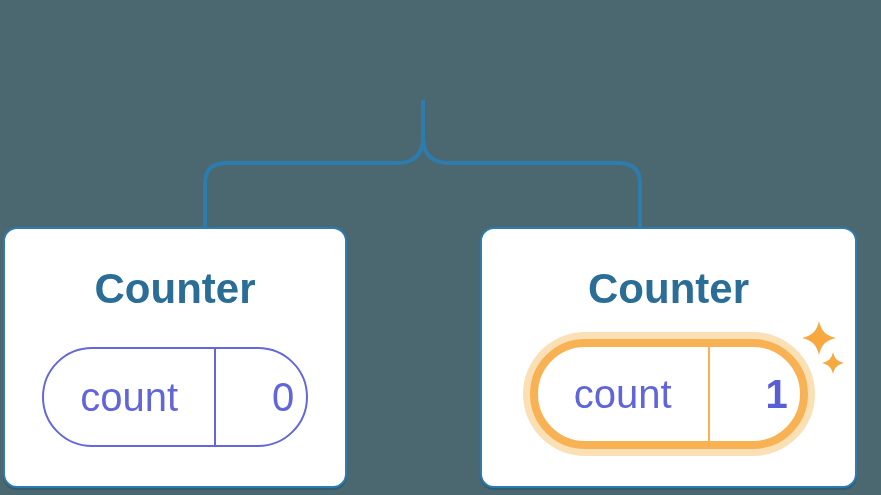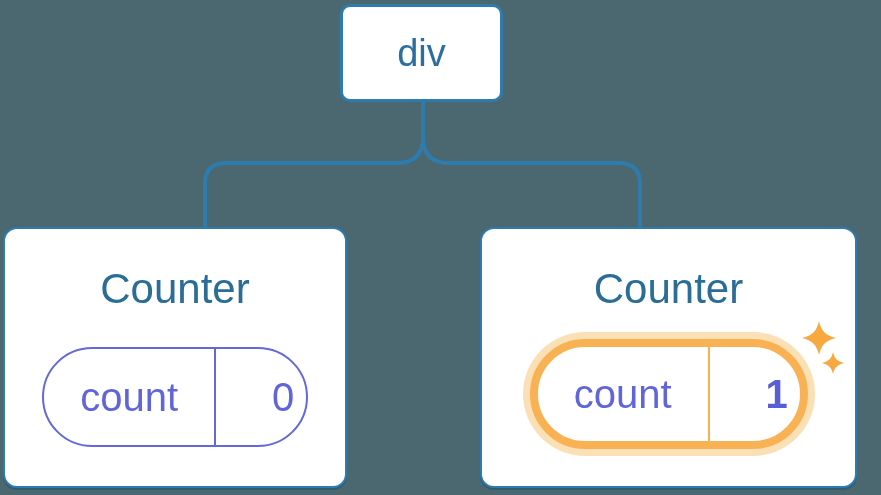--- a/index.html
+++ b/index.html
@@ -52,21 +52,21 @@
   }
   .card.left  { left: 3px;   width: 340px; }
   .card.right { left: 480px; width: 373px; }
   .card-title {
     position: absolute;
     top: 36px;
     left: 0;
     width: 100%;
     text-align: center;
     font-size: 42px;
-    font-weight: 400;
+    font-weight: 700;
     color: #2A6D97;
   }
   
   .pill {
     position: absolute;
     left: 50%;
     transform: translateX(-50%);
     top: 118px;
     width: 262px;
     height: 96px;
@@ -120,23 +120,20 @@
 </head>
 <body>
 
 <div class="canvas">
 
   <svg class="connector" width="881" height="495" viewBox="0 0 881 495" aria-hidden="true">
     <path d="M 423 100 L 423 137 Q 423 163 397 163 L 226 163 Q 205 163 205 184 L 205 228" fill="none" stroke="#2E7BAD" stroke-width="4"></path>
     <path d="M 423 100 L 423 137 Q 423 163 449 163 L 619 163 Q 640 163 640 184 L 640 228" fill="none" stroke="#2E7BAD" stroke-width="4"></path>
   </svg>
 
-  <div class="root-node">
-    <span>div</span>
-  </div>
 
   <div class="card left">
     <div class="card-title">Counter</div>
     <div class="pill">
       <div class="seg-name">count</div>
       <div class="seg-value">0</div>
     </div>
   </div>
 
   <div class="card right">

